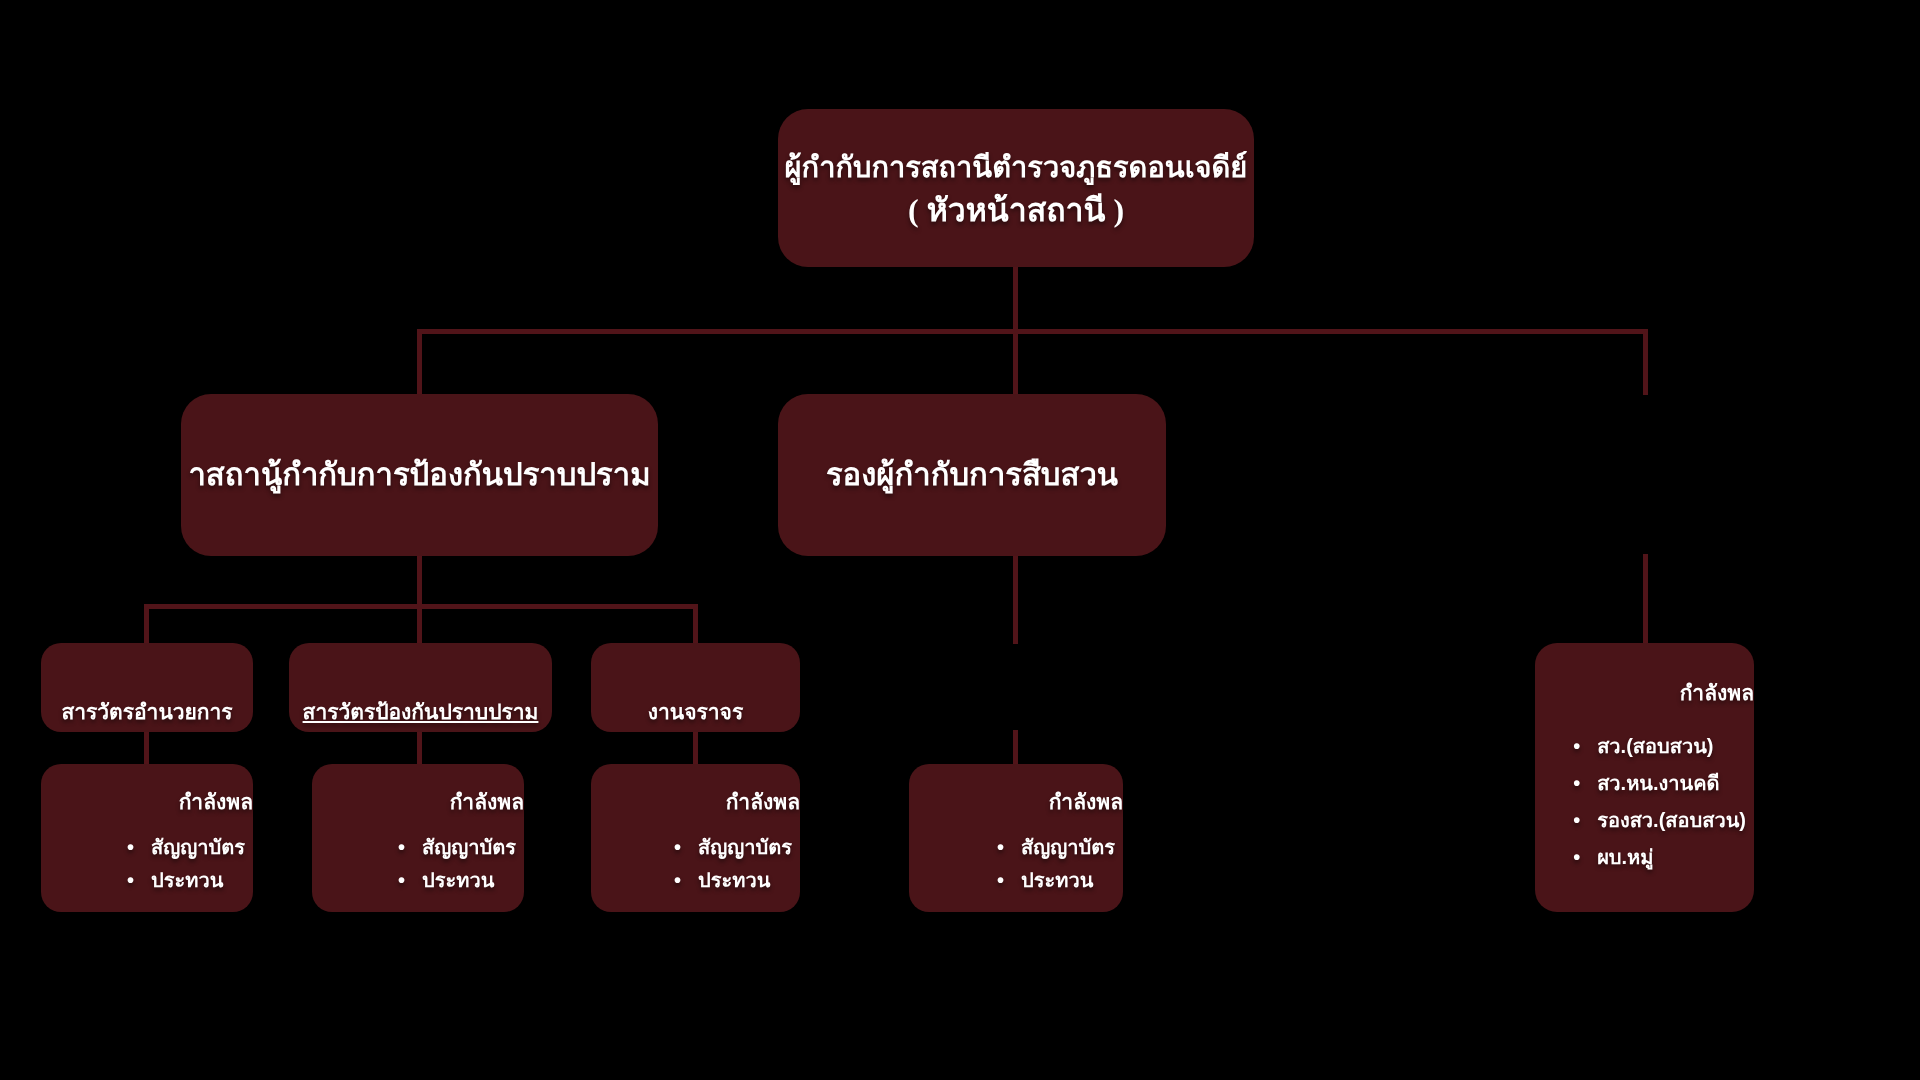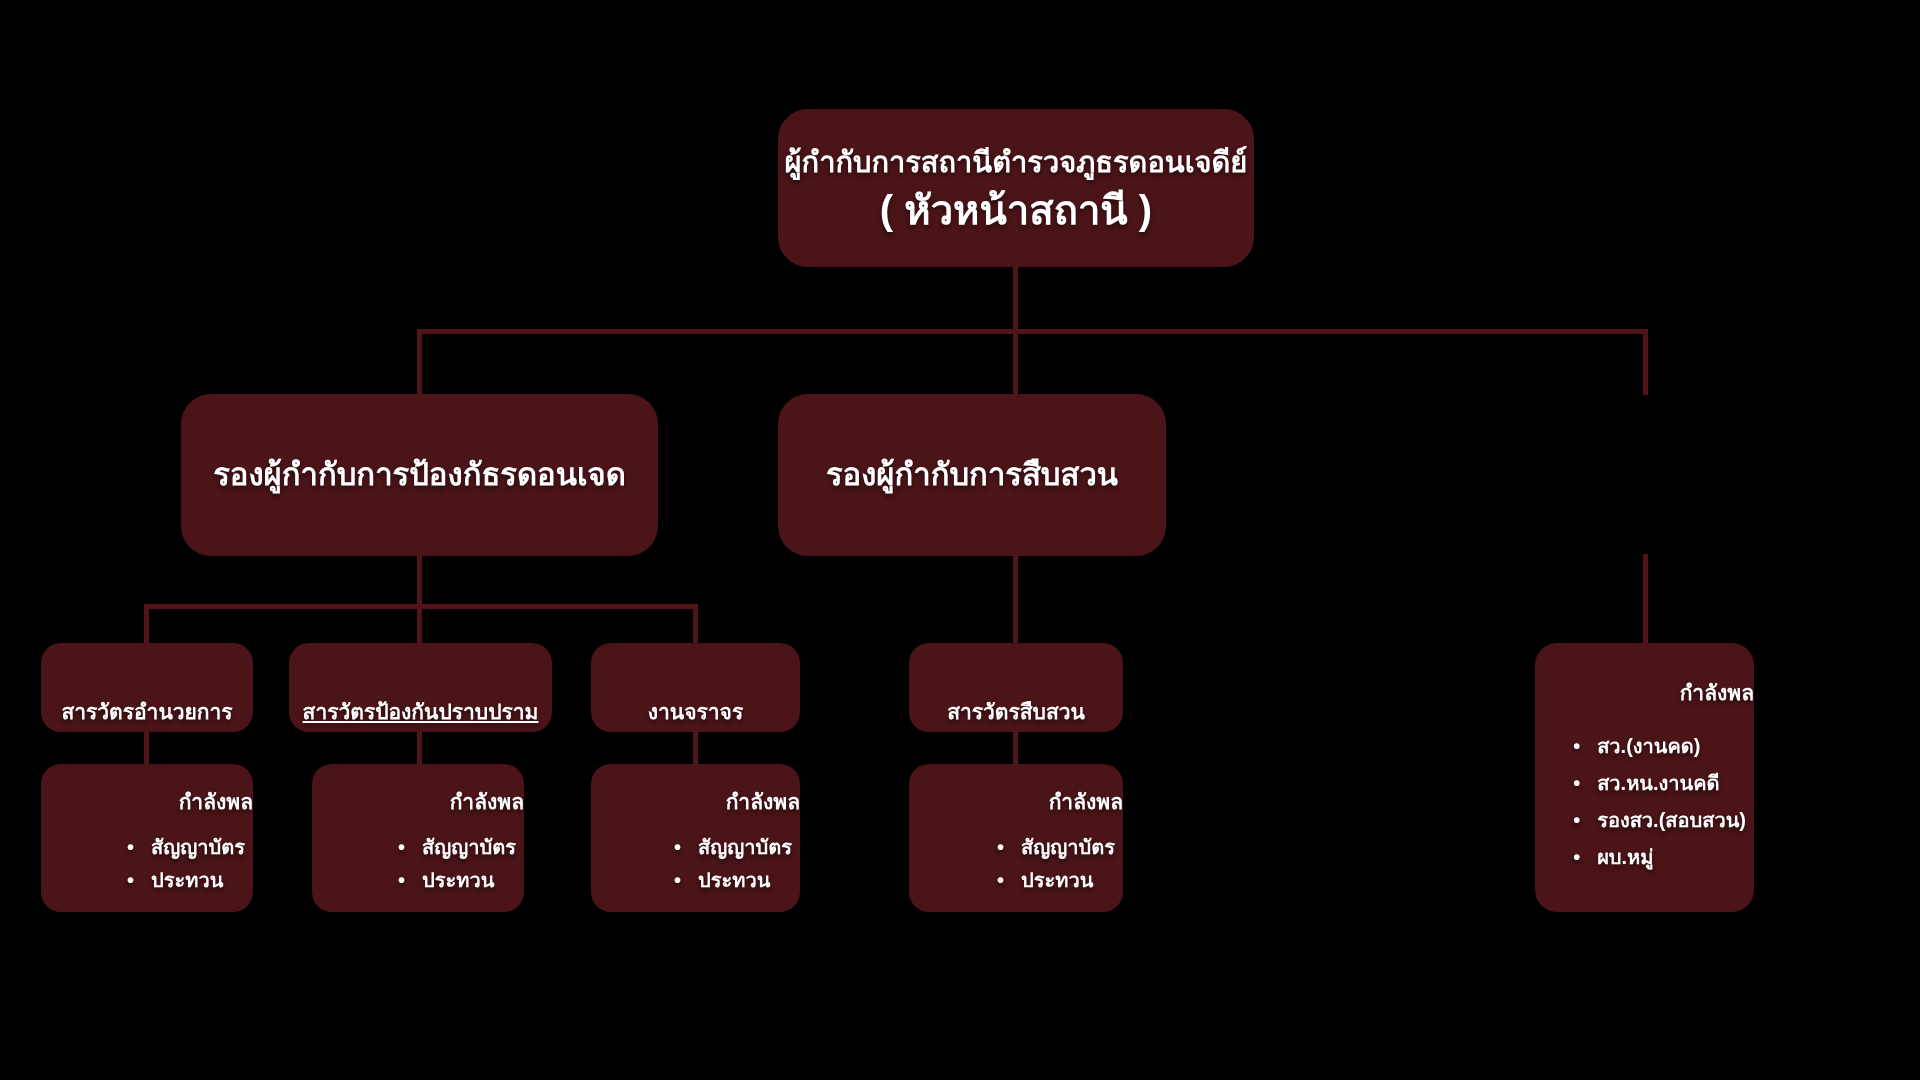--- a/index.html
+++ b/index.html
@@ -10,21 +10,21 @@
   .box{
     position:absolute;background:#4A1418;color:#fff;font-weight:700;
     display:flex;flex-direction:column;align-items:center;justify-content:center;
     text-align:center;box-sizing:border-box;
     text-shadow:0 3px 4px rgba(0,0,0,.45);
   }
   .r30{border-radius:30px;}
   .r20{border-radius:20px;}
   .line{position:absolute;background:#511419;}
   .root-l1{font-size:29px;line-height:1.55;}
-  .root-l2{font-size:40px;line-height:1.3;}
+  .root-l2{font-size:32px;line-height:1.3;font-family:Liberation Serif, serif;}
   .l2-title{font-size:31px;line-height:1.45;}
   .l3-label{font-size:21px;line-height:1.3;margin-top:48px;}
   .pers{justify-content:flex-start;align-items:flex-end;padding:24px 0 0 0;}
   .pers-header{font-size:21px;text-align:center;line-height:1.3;}
   .pers ul{list-style:none;margin:16px 0 0 0;padding:0 8px 0 42px;text-align:left;}
   .pers li{font-size:20px;line-height:1.62;white-space:nowrap;}
   .pers li::before{content:"•";display:inline-block;width:24px;font-size:20px;}
   .pers-tall{padding-top:36px;}
   .pers-tall ul{margin-top:22px;padding-left:38px;}
   .pers-tall li{line-height:1.85;}
@@ -53,37 +53,34 @@
   <div class="line" style="left:417px;top:730px;width:5px;height:35px;"></div>
   <div class="line" style="left:693px;top:730px;width:5px;height:35px;"></div>
   <div class="line" style="left:1013px;top:730px;width:5px;height:35px;"></div>
 
   <div class="box r30" style="left:778px;top:109px;width:476px;height:158px;">
     <div class="root-l1">ผู้กำกับการสถานีตำรวจภูธรดอนเจดีย์</div>
     <div class="root-l2">( หัวหน้าสถานี )</div>
   </div>
 
   <div class="box r30" style="left:181px;top:394px;width:477px;height:162px;">
-    <div class="l2-title">รองผู้กำกับการป้องกัธรดอนเจด</div>
+    <div class="l2-title">าสถานู้กำกับการป้องกันปราบปราม</div>
   </div>
   <div class="box r30" style="left:778px;top:394px;width:388px;height:162px;">
     <div class="l2-title">รองผู้กำกับการสืบสวน</div>
   </div>
 
   <div class="box r20" style="left:41px;top:643px;width:212px;height:89px;">
     <div class="l3-label">สารวัตรอำนวยการ</div>
   </div>
   <div class="box r20" style="left:289px;top:643px;width:263px;height:89px;text-decoration:underline;">
     <div class="l3-label">สารวัตรป้องกันปราบปราม</div>
   </div>
   <div class="box r20" style="left:591px;top:643px;width:209px;height:89px;">
     <div class="l3-label">งานจราจร</div>
-  </div>
-  <div class="box r20" style="left:909px;top:643px;width:214px;height:89px;">
-    <div class="l3-label">สารวัตรสืบสวน</div>
   </div>
 
   <div class="box r20 pers" style="left:41px;top:764px;width:212px;height:148px;">
     <div class="pers-header">กำลังพล</div>
     <ul>
       <li>สัญญาบัตร</li>
       <li>ประทวน</li>
     </ul>
   </div>
   <div class="box r20 pers" style="left:312px;top:764px;width:212px;height:148px;">
@@ -104,20 +101,20 @@
     <div class="pers-header">กำลังพล</div>
     <ul>
       <li>สัญญาบัตร</li>
       <li>ประทวน</li>
     </ul>
   </div>
 
   <div class="box r20 pers pers-tall" style="left:1535px;top:643px;width:219px;height:269px;border-radius:22px;">
     <div class="pers-header">กำลังพล</div>
     <ul>
-      <li>สว.(งานคด)</li>
+      <li>สว.(สอบสวน)</li>
       <li>สว.หน.งานคดี</li>
       <li>รองสว.(สอบสวน)</li>
       <li>ผบ.หมู่</li>
     </ul>
   </div>
 
 </div>
 
 </body></html>

